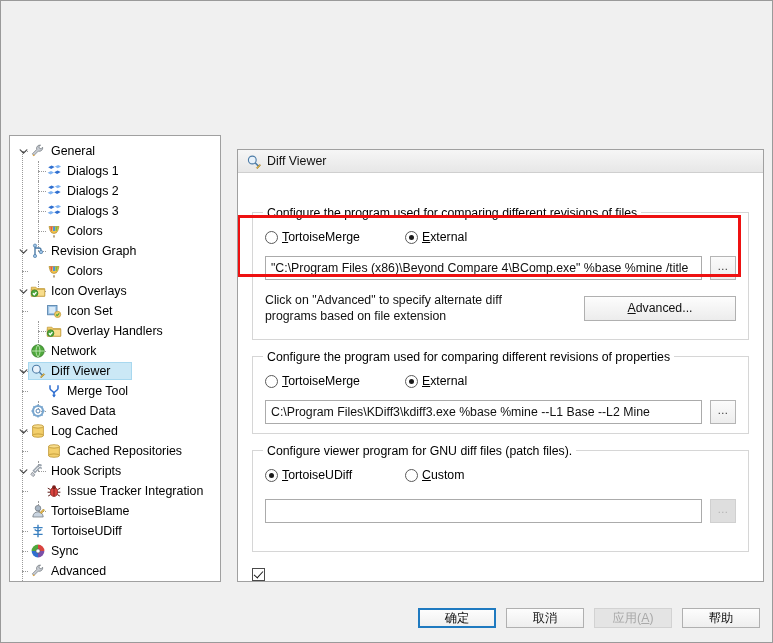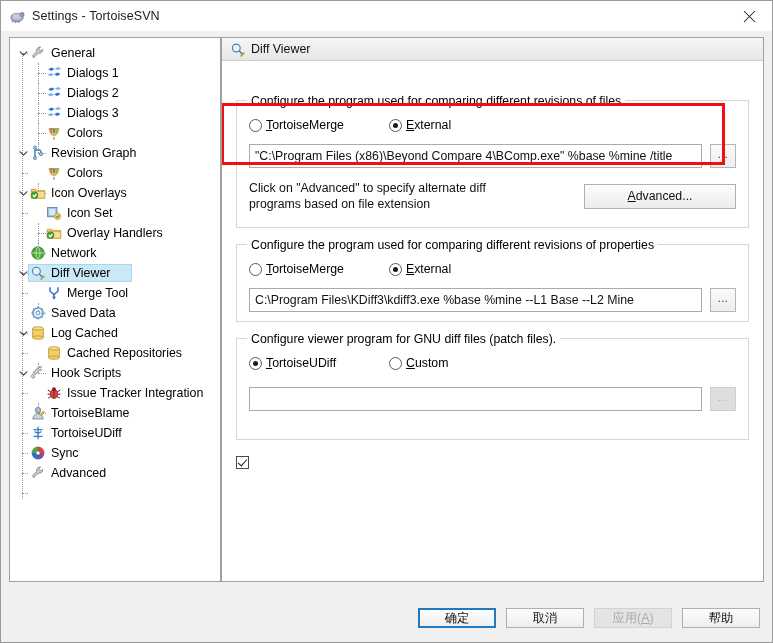--- a/index.html
+++ b/index.html
@@ -49,21 +49,22 @@
     display: flex; align-items: center; justify-content: center;
   }
   .close-btn svg { display: block; }
 
   
   .body-area {
     flex: 1 1 auto;
     display: flex;
     padding: 6px 8px 12px 8px;
     box-sizing: border-box;
-    gap: 0;
+    gap: 16px;
+    align-items: flex-end;
   }
 
   
   .tree-panel {
     width: 212px; flex: 0 0 212px;
     background: #ffffff;
     border: 1px solid #a0a0a0;
     box-sizing: border-box;
     padding: 5px 0 0 0;
     overflow: hidden;
@@ -306,37 +307,20 @@
     border-color: #d2d2d2;
     color: #a9a9a9;
   }
   .fbtn .u { text-decoration: underline; }
 </style>
 </head>
 <body>
 
 <div class="window">
 
-  <div class="titlebar">
-    <div class="title-icon">
-      <svg width="16" height="16" viewBox="0 0 16 16">
-        <ellipse cx="8" cy="9.5" rx="6.2" ry="4.2" fill="#aab4c8" stroke="#6a748a" stroke-width="0.8"></ellipse>
-        <ellipse cx="8" cy="8.2" rx="4.4" ry="2.8" fill="#c3ccdd"></ellipse>
-        <circle cx="13" cy="6.5" r="2.1" fill="#9aa6bd" stroke="#6a748a" stroke-width="0.7"></circle>
-        <circle cx="13.8" cy="5.9" r="0.5" fill="#333"></circle>
-        <path d="M3 12.5 l1.2 1.6 M6.5 13.2 l.4 1.6 M10 13.2 l-.2 1.6" stroke="#6a748a" stroke-width="1.1" fill="none"></path>
-      </svg>
-    </div>
-    <div class="title-text">Settings - TortoiseSVN</div>
-    <div class="close-btn">
-      <svg width="13" height="13" viewBox="0 0 13 13">
-        <path d="M1 1 L12 12 M12 1 L1 12" stroke="#222" stroke-width="1.05" fill="none"></path>
-      </svg>
-    </div>
-  </div>
 
   <div class="body-area">
 
     <div class="tree-panel">
         <span class="dots-v" style="left:12px; top:15px; height:446px;"></span>
         <span class="dots-h" style="left:12px; top:15px; width:6px;"></span>
         <span class="dots-v" style="left:28px; top:25px; height:10px;"></span>
         <span class="dots-h" style="left:28px; top:35px; width:8px;"></span>
         <span class="dots-v" style="left:28px; top:35px; height:10px;"></span>
         <span class="dots-v" style="left:28px; top:45px; height:10px;"></span>

